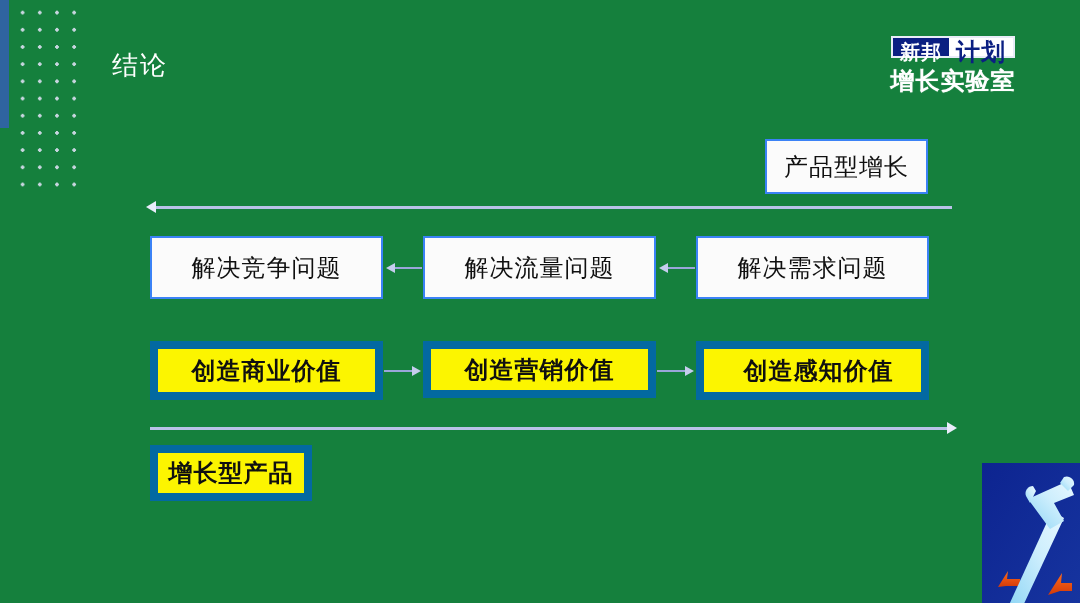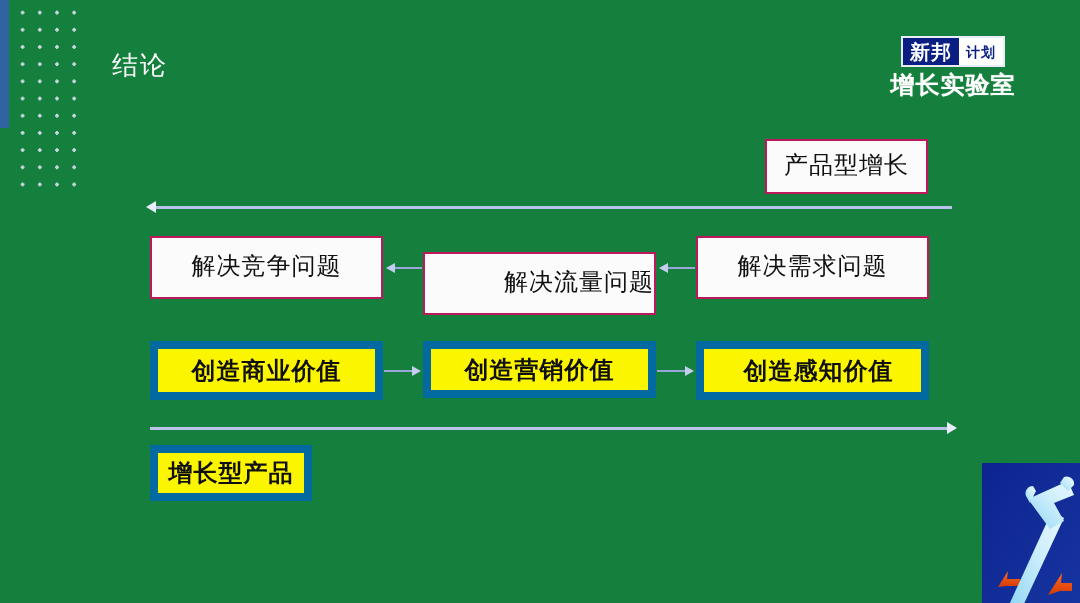--- a/index.html
+++ b/index.html
@@ -54,36 +54,36 @@
   .logo {
     position: absolute;
     right: 44px;
     top: 36px;
     width: 166px;
     text-align: center;
   }
   .logo-top {
     display: inline-flex;
     border: 2px solid #e8ecf7;
-    height: 31px;
+    height: 22px;
     line-height: 28px;
     box-sizing: border-box;
   }
   .logo-top .lt-a {
     color: #ffffff;
     background: #0b1f82;
     font-size: 20px;
     font-weight: bold;
     padding: 0 7px;
     letter-spacing: 1px;
   }
   .logo-top .lt-b {
     color: #0b1f82;
     background: #ffffff;
-    font-size: 14px;
+    font-size: 24px;
     font-weight: bold;
     padding: 0 7px;
     letter-spacing: 1px;
   }
   .logo-bottom {
     margin-top: 5px;
     color: #ffffff;
     font-size: 24px;
     font-weight: bold;
     letter-spacing: 1px;
@@ -98,22 +98,21 @@
     display: flex;
     align-items: center;
     justify-content: center;
     font-size: 24px;
     color: #101010;
     letter-spacing: 1px;
     line-height: 1;
   }
   .node.white {
     background: #fbfbfb;
-    border: 2px solid #be185d;
-    font-family: Liberation Mono, monospace;
+    border: 2px solid #3b82f6;
   }
   .node.yellow {
     background: #fcf500;
     border: 8px solid #0369a1;
     font-weight: bold;
   }
 
   
   .arrow-line {
     position: absolute;
@@ -193,21 +192,21 @@
     <span>产品型增长</span>
   </div>
 
   <div class="arrow-line" style="left:155px; top:206px; width:797px;"></div>
   <div class="arrow-head left" style="left:146px; top:201px;"></div>
 
   <div class="node white" style="left:150px; top:236px; width:233px; height:63px;">
     <span>解决竞争问题</span>
   </div>
 
-  <div class="node white" style="left:423px; top:252px; width:233px; height:63px;justify-content:flex-end;">
+  <div class="node white" style="left:423px; top:236px; width:233px; height:63px;">
     <span>解决流量问题</span>
   </div>
 
   <div class="node white" style="left:696px; top:236px; width:233px; height:63px;">
     <span>解决需求问题</span>
   </div>
 
   <div class="arrow-line thin" style="left:395px; top:267px; width:27px;"></div>
   <div class="arrow-head left small" style="left:386px; top:263px;"></div>
 

